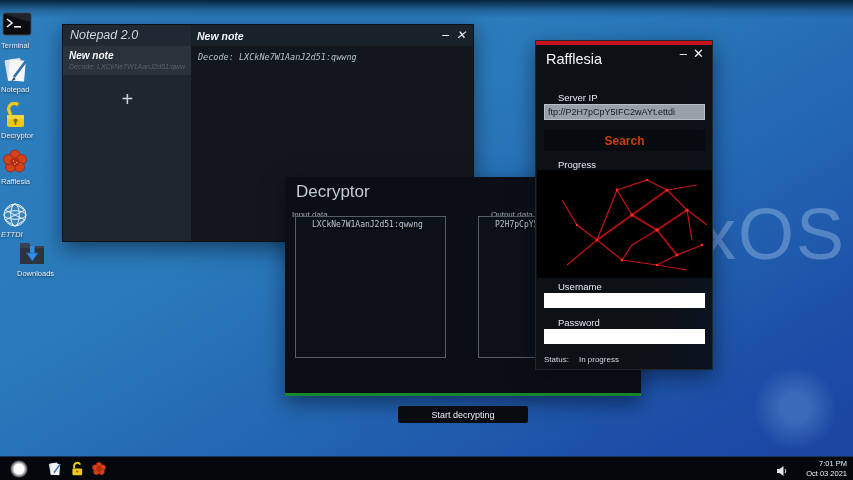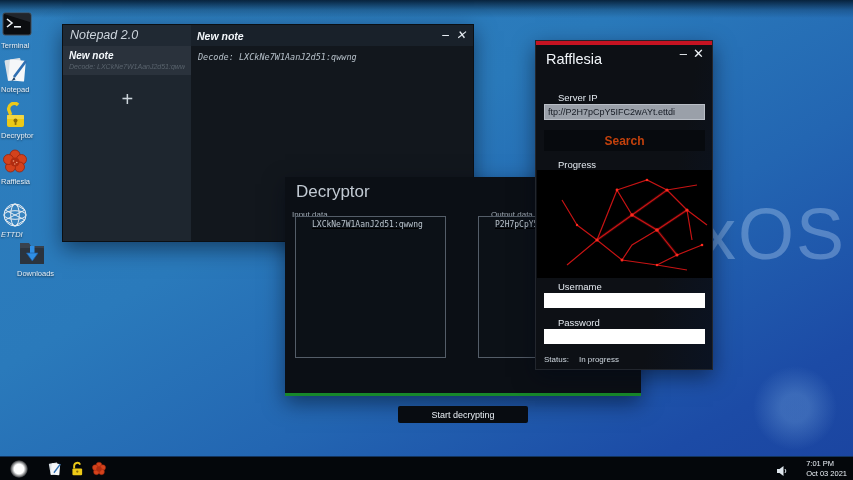--- a/index.html
+++ b/index.html
@@ -97,21 +97,21 @@
   }
   .tb-start {
     position:absolute; left:10px; top:3px; width:18px; height:18px; border-radius:50%; cursor:pointer;
     background:radial-gradient(circle, #ffffff 0 38%, rgba(255,255,255,.35) 62%, rgba(255,255,255,0) 72%);
   }
   .tb-icon { position:absolute; top:4px; width:16px; height:16px; cursor:pointer; }
   .tb-icon-notepad { left:47px; }
   .tb-icon-decryptor { left:69px; }
   .tb-icon-rafflesia { left:91px; }
   .tb-volume { position:absolute; right:65px; top:6px; width:12px; height:12px; cursor:pointer; }
-  .tb-clock { position:absolute; right:6px; top:2px; text-align:left; color:#eaf0f6; font-size:7.5px; line-height:10px; cursor:default; }
+  .tb-clock { position:absolute; right:6px; top:2px; text-align:right; color:#eaf0f6; font-size:7.5px; line-height:10px; cursor:default; }
 </style>
 </head>
 <body>
 
 <div class="desktop">
 
   <div class="watermark">xOS</div>
 
   <div class="desk-icons">
 

